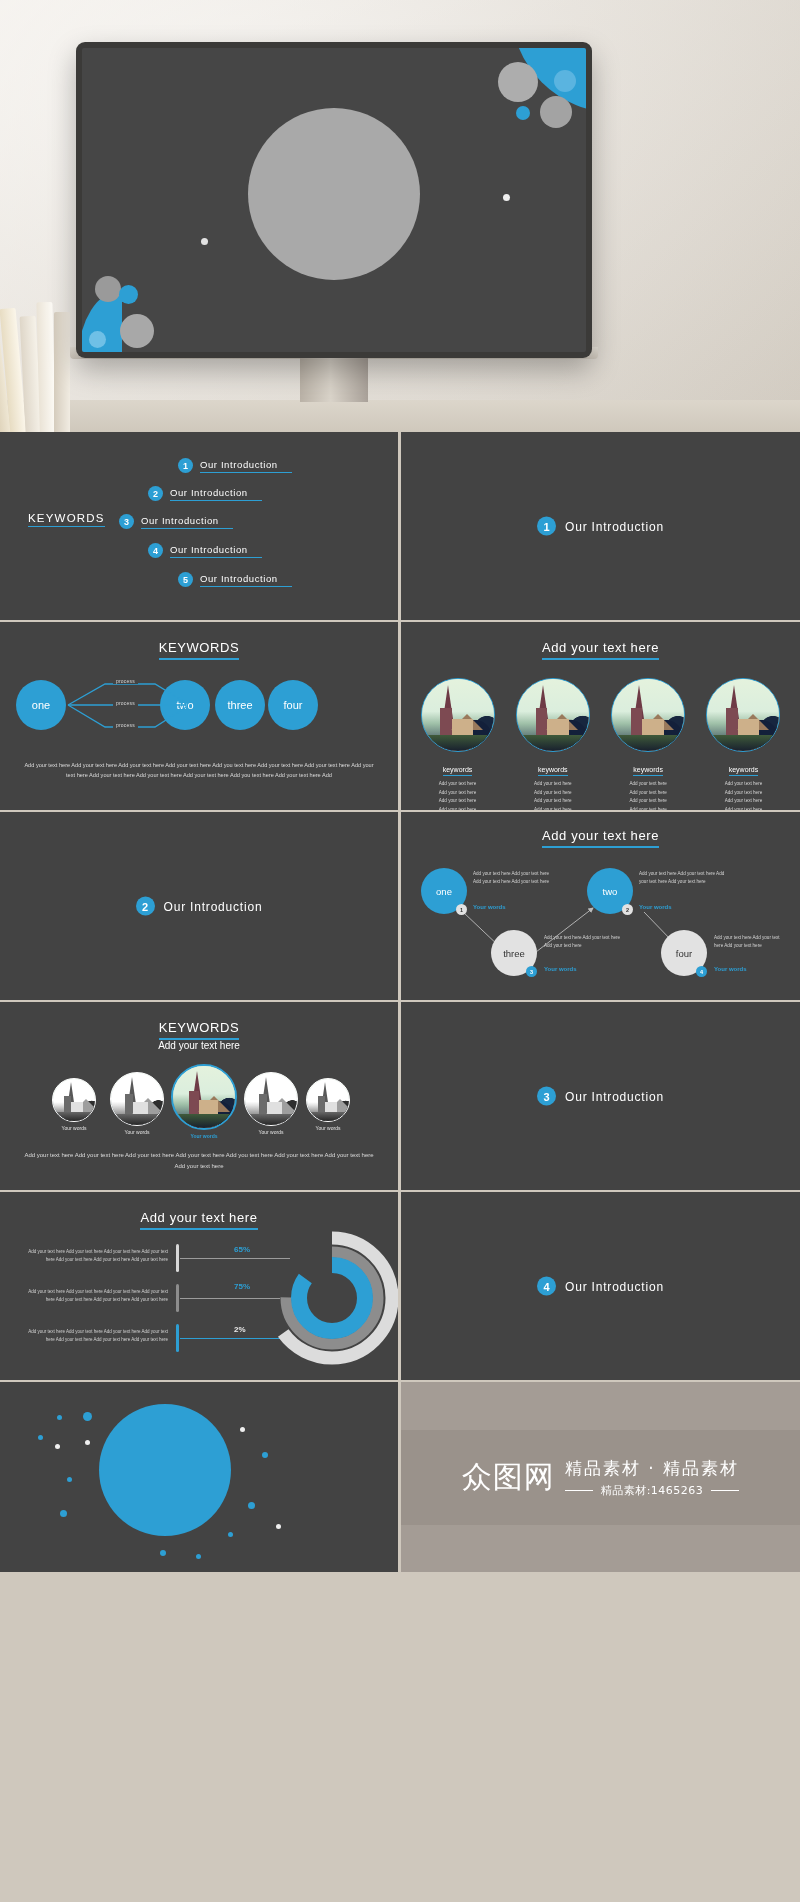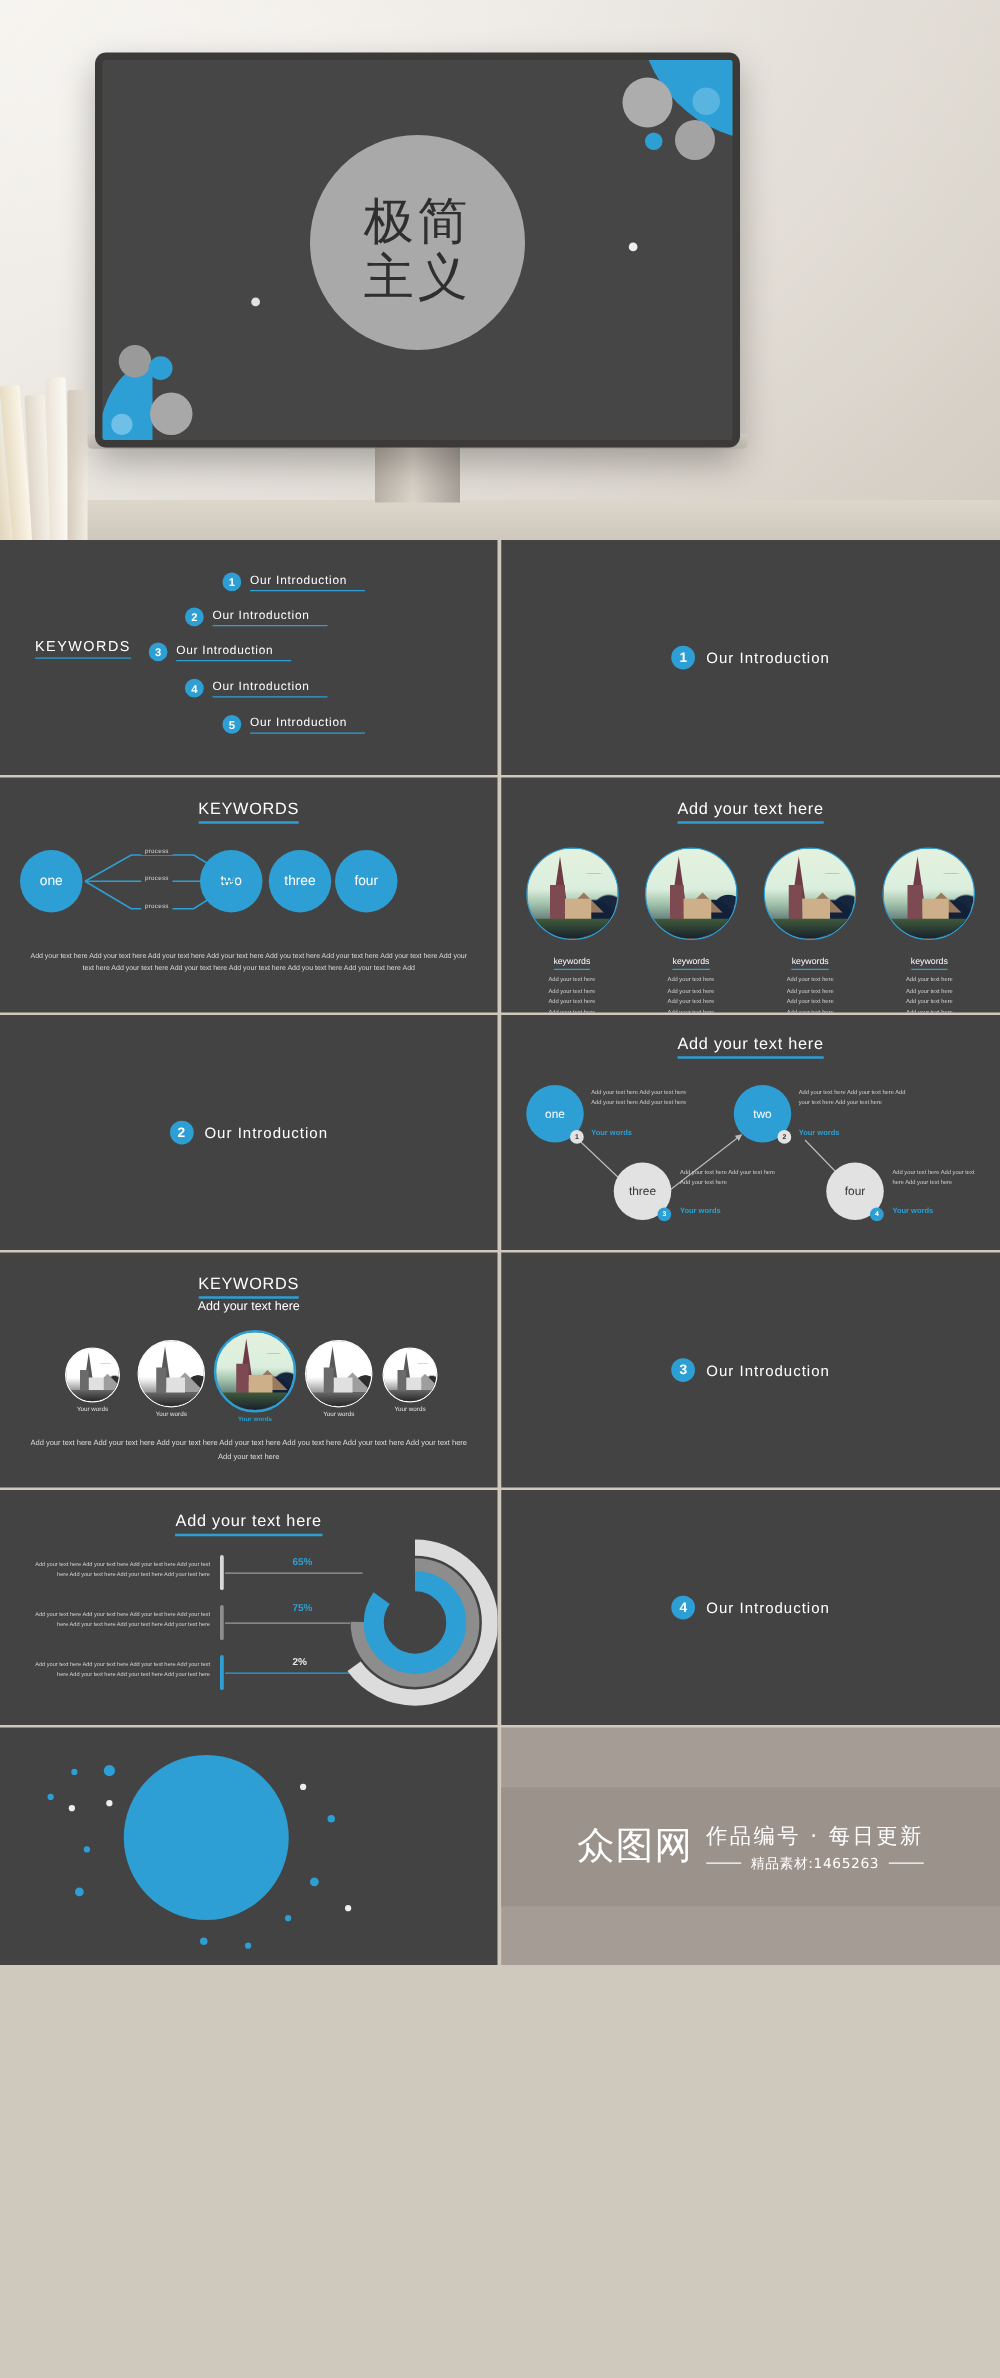--- a/index.html
+++ b/index.html
@@ -165,24 +165,20 @@
   <div class="monitor">
     <div class="screen">
 
       <div class="hz" style="right:-30px;top:-40px;width:105px;height:105px;background:#2d9fd4;border-radius:0 0 0 100%;"></div>
       <div class="hz" style="right:48px;top:14px;width:40px;height:40px;background:#adadad;"></div>
       <div class="hz" style="right:10px;top:22px;width:22px;height:22px;background:#5ab4e0;"></div>
       <div class="hz" style="right:14px;top:48px;width:32px;height:32px;background:#a3a3a3;"></div>
       <div class="hz" style="right:56px;top:58px;width:14px;height:14px;background:#2d9fd4;"></div>
 
       <div class="h-center"></div>
-      <div class="hero-title">
-        <div>极简</div>
-        <div>主义</div>
-      </div>
 
       <div class="hz" style="right:76px;top:146px;width:7px;height:7px;background:#efefef;"></div>
       <div class="hz" style="left:119px;top:190px;width:7px;height:7px;background:#e2e2e2;"></div>
 
       <div class="hz" style="left:-4px;bottom:-8px;width:44px;height:70px;background:#2d9fd4;border-radius:100% 0 0 0;"></div>
       <div class="hz" style="left:13px;bottom:50px;width:26px;height:26px;background:#9a9a9a;"></div>
       <div class="hz" style="left:37px;bottom:48px;width:19px;height:19px;background:#2d9fd4;"></div>
       <div class="hz" style="left:38px;bottom:4px;width:34px;height:34px;background:#a8a8a8;"></div>
       <div class="hz" style="left:7px;bottom:4px;width:17px;height:17px;background:#6fc0e6;"></div>
 
@@ -526,21 +522,21 @@
     <div class="dot" style="left:228px;top:150px;width:5px;height:5px;background:#2d9fd4;"></div>
     <div class="dot" style="left:276px;top:142px;width:5px;height:5px;background:#efefef;"></div>
     <div class="dot" style="left:160px;top:168px;width:6px;height:6px;background:#2d9fd4;"></div>
     <div class="dot" style="left:196px;top:172px;width:5px;height:5px;background:#2d9fd4;"></div>
   </div>
 
   <div class="wm" style="top:950px;height:190px;text-align:center;">
     <div class="wm-bar">
       <span class="wm-glyph">众图网</span>
       <span class="wm-right">
-        <span class="wm-top">作品编号 · 每日更新</span>
+        <span class="wm-top">精品素材 · 精品素材</span>
         <span class="wm-bot">
           <i class="wm-dash"></i>
           <span>精品素材:1465263</span>
           <i class="wm-dash"></i>
         </span>
       </span>
     </div>
   </div>
 
 </div>

